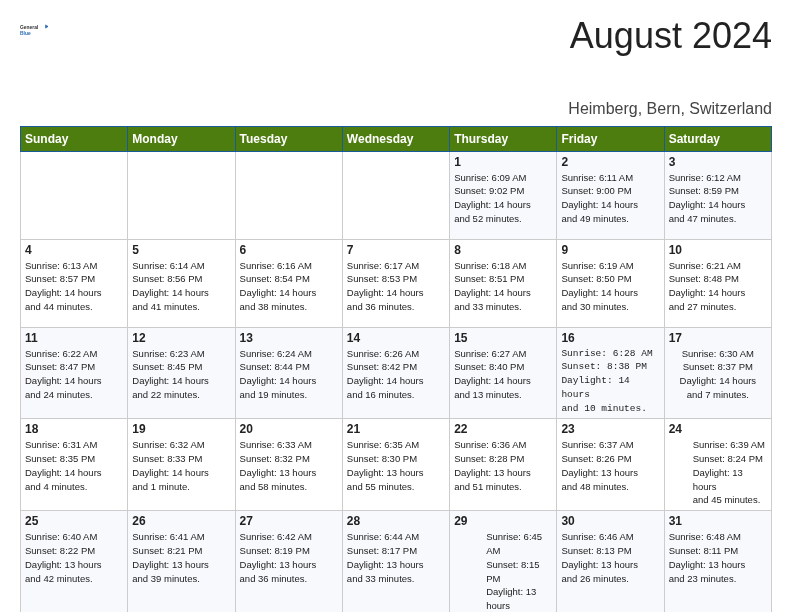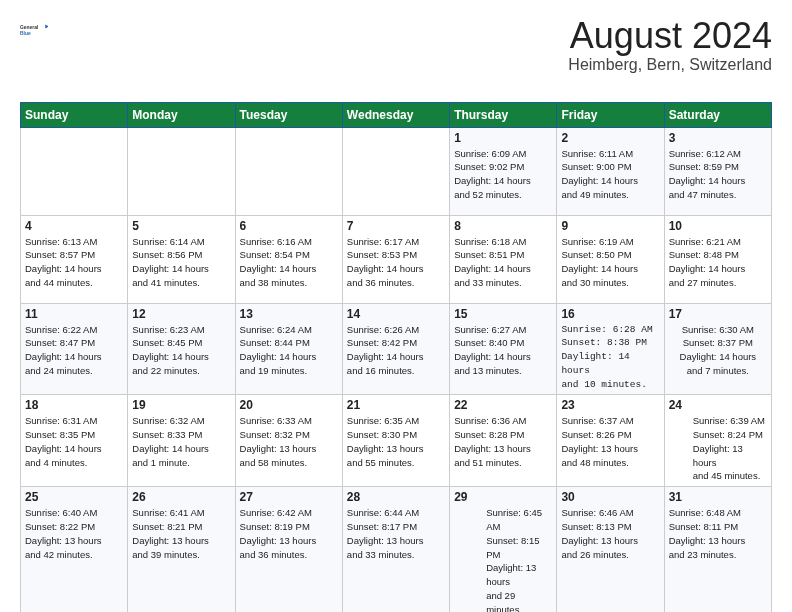--- a/index.html
+++ b/index.html
@@ -9,21 +9,20 @@
       width: 792px;
       height: 612px;
       overflow: hidden;
     }
     .page {
       width: 792px;
       height: 612px;
       padding: 16px 20px 10px 20px;
       display: flex;
       flex-direction: column;
-      gap: 20px;
     }
     .header {
       display: flex;
       align-items: flex-start;
       justify-content: space-between;
       margin-bottom: 8px;
     }
     .logo {
       display: flex;
       align-items: center;
@@ -39,29 +38,30 @@
     .month-title {
       font-size: 36px;
       font-weight: 300;
       color: #222;
       line-height: 1.1;
     }
     .location {
       font-size: 16px;
       color: #444;
       font-weight: 400;
+      margin-top: 44px;
     }
     .calendar-table {
       width: 100%;
       border-collapse: collapse;
       flex: 1;
       table-layout: fixed;
     }
     .calendar-table thead th {
-      background-color: #15803d;
+      background-color: #4d7c0f;
       color: #fff;
       font-size: 12px;
       font-weight: 600;
       padding: 5px 4px;
       text-align: left;
       border: 1px solid #1a5a99;
     }
     .calendar-table tbody td {
       border: 1px solid #ccc;
       vertical-align: top;

